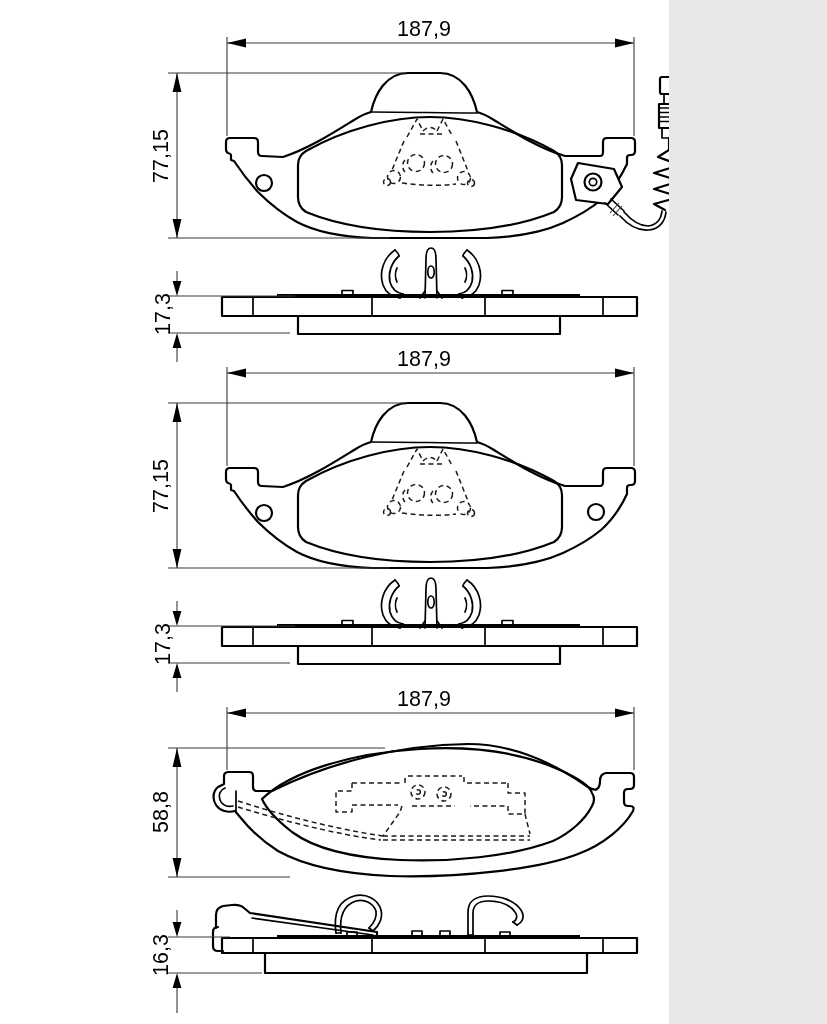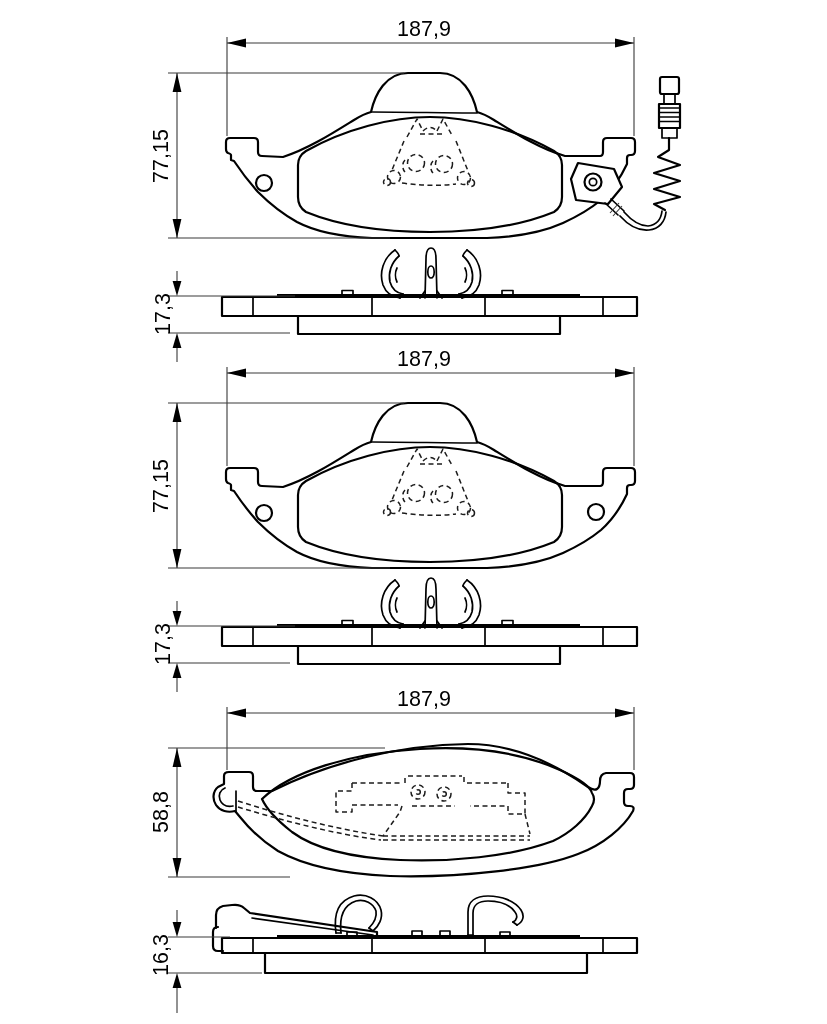--- a/index.html
+++ b/index.html
@@ -1,17 +1,17 @@
 <!DOCTYPE html>
 <html><head>
 <meta charset="utf-8">
 <style>
   html,body{margin:0;padding:0;background:#e8e8e8;}
   .stage{
-    position:relative;width:827px;height:1024px;background:#ffffff;
+    position:relative;width:669px;height:1024px;background:#ffffff;
     font-family:"Liberation Sans", sans-serif;overflow:hidden;
   }
   svg{position:absolute;left:0;top:0;}
   .draw{stroke:#000;stroke-width:2.2;fill:none;stroke-linecap:round;stroke-linejoin:round;}
   .drawthin{stroke:#000;stroke-width:1.7;fill:none;stroke-linecap:round;stroke-linejoin:round;}
   .drawfill{stroke:#000;stroke-width:2.2;fill:#ffffff;stroke-linejoin:round;}
   .thick{stroke:#000;stroke-width:3.2;fill:none;stroke-linecap:butt;}
   .dim{stroke:#3a3a3a;stroke-width:1.1;fill:none;}
   .arrow{fill:#000;stroke:none;}
   .dash{stroke:#1c1c1c;stroke-width:1.5;fill:none;stroke-dasharray:5 3.5;stroke-linecap:butt;stroke-linejoin:round;}

